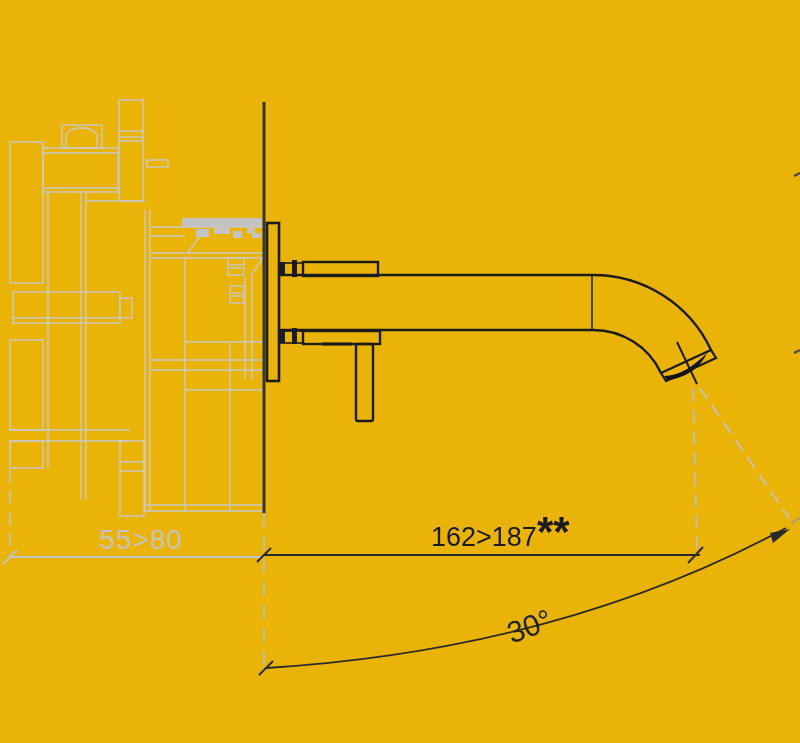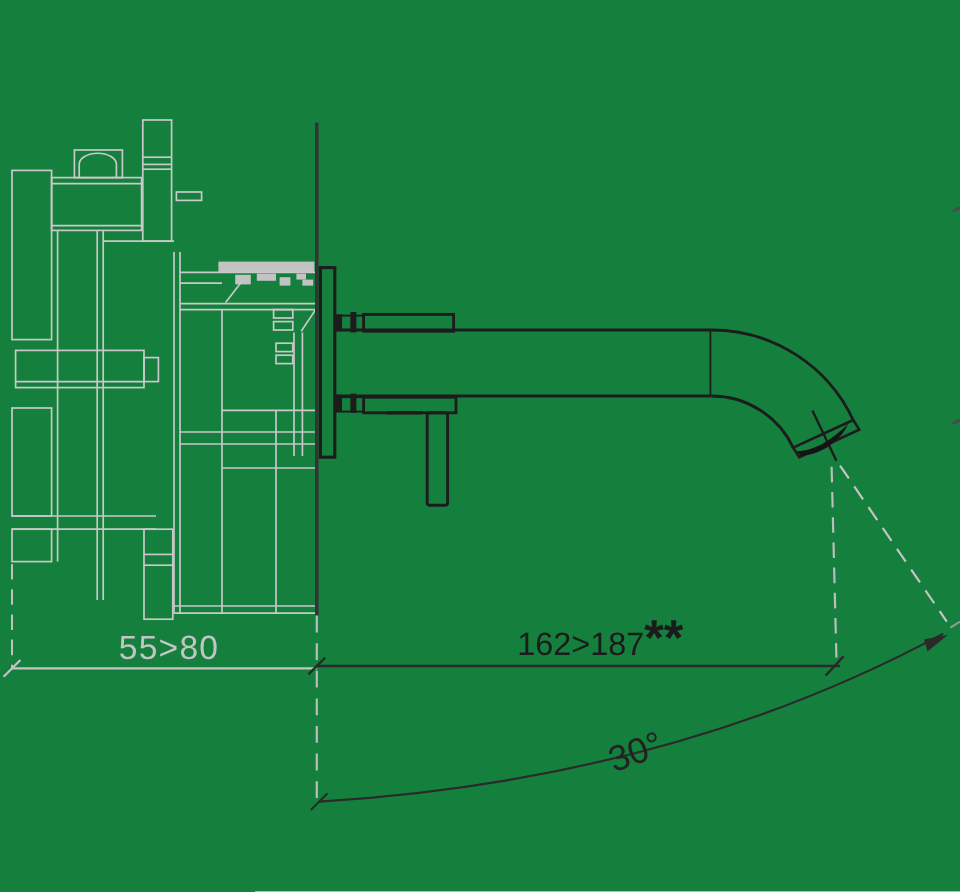--- a/index.html
+++ b/index.html
@@ -4,21 +4,21 @@
 <style>
   html, body {
     margin: 0;
     padding: 0;
     background: #ffffff;
   }
   .canvas {
     position: relative;
     width: 800px;
     height: 743px;
-    background: #15803d;
+    background: #eab308;
     overflow: hidden;
     font-family: "Liberation Sans", sans-serif;
   }
   svg text {
     font-family: "Liberation Sans", sans-serif;
   }
 </style>
 </head>
 <body>
 

